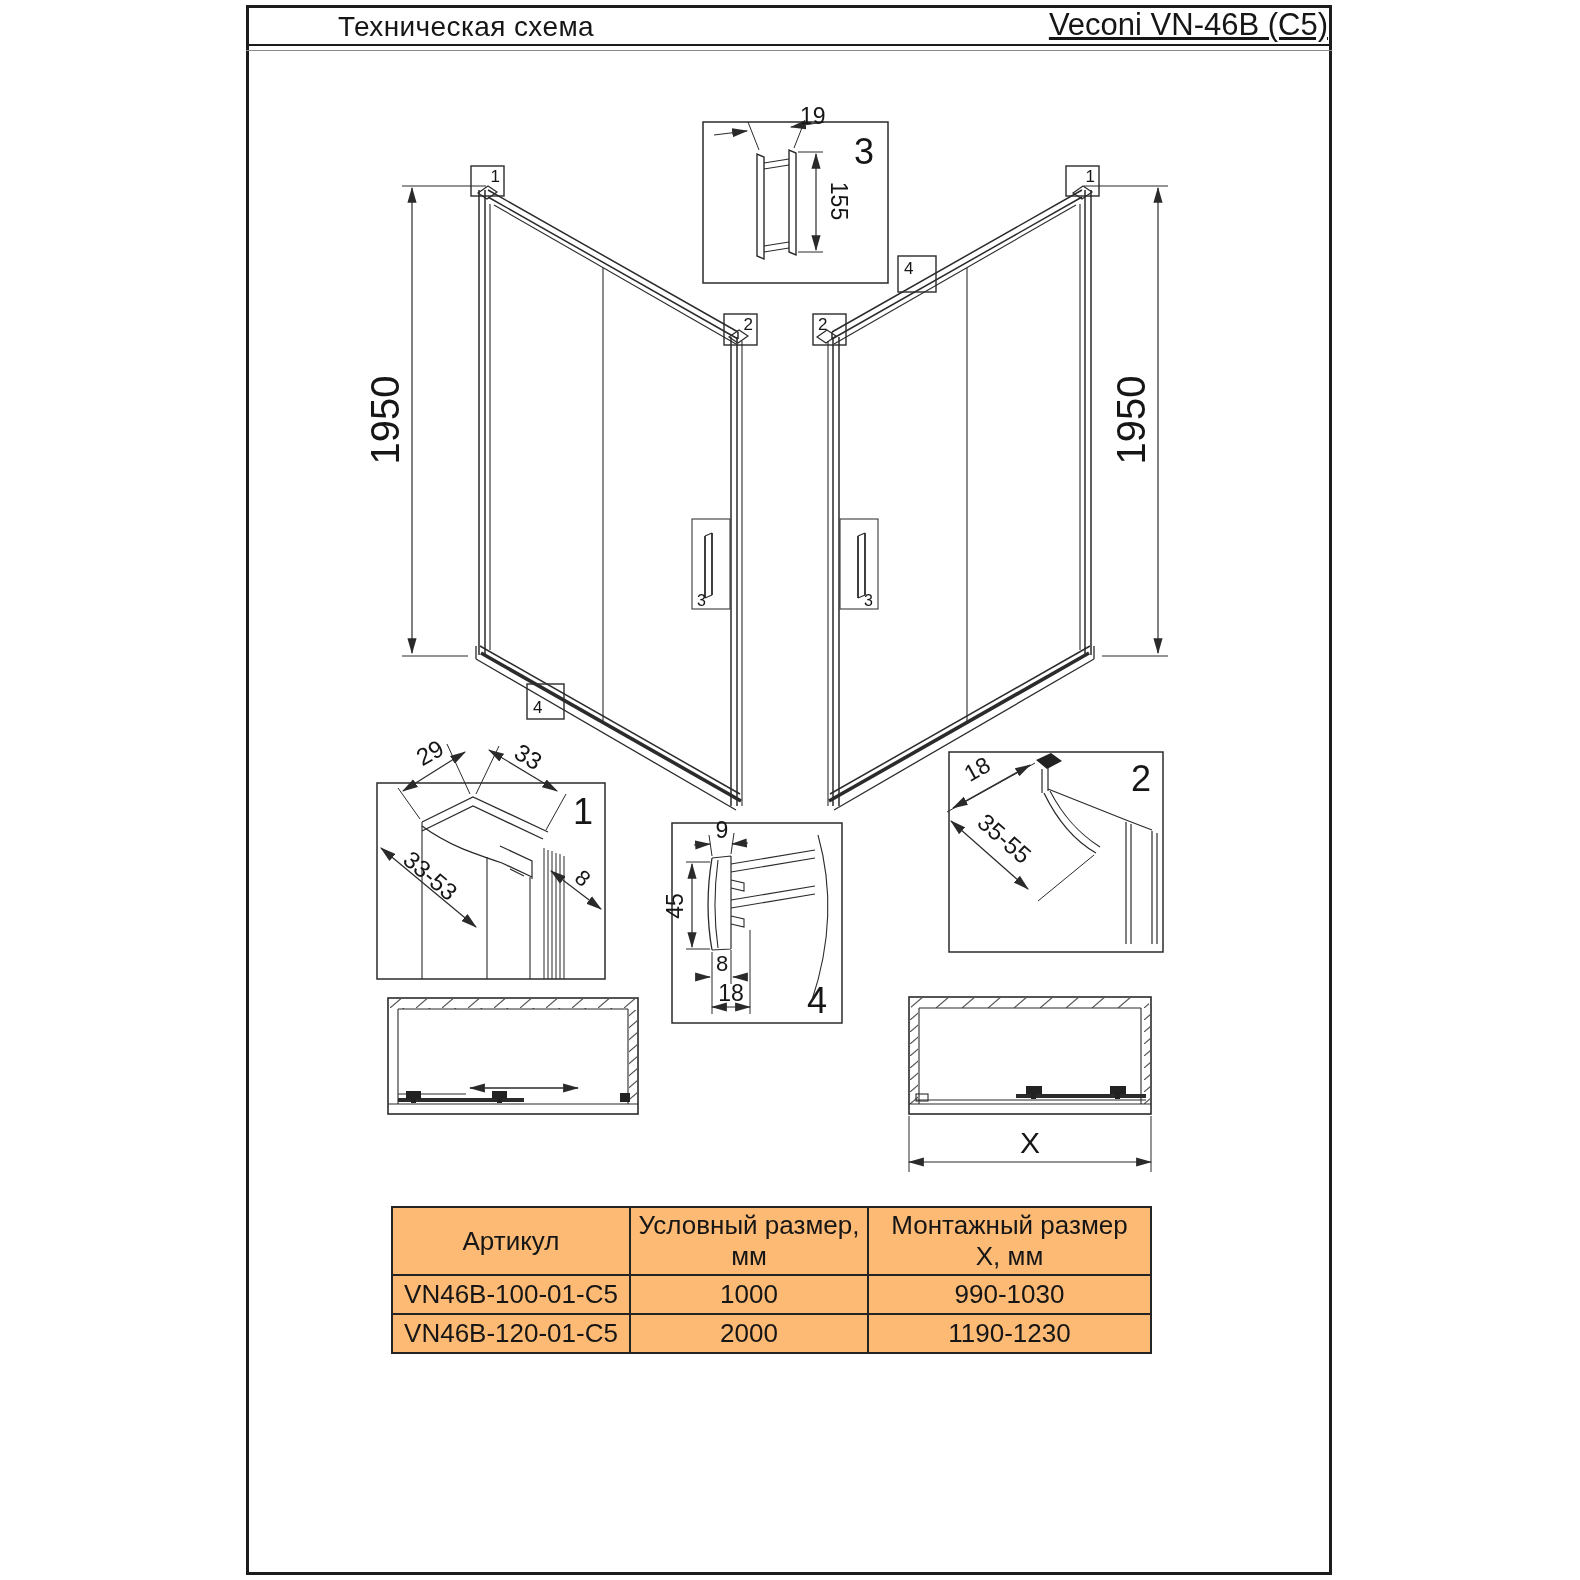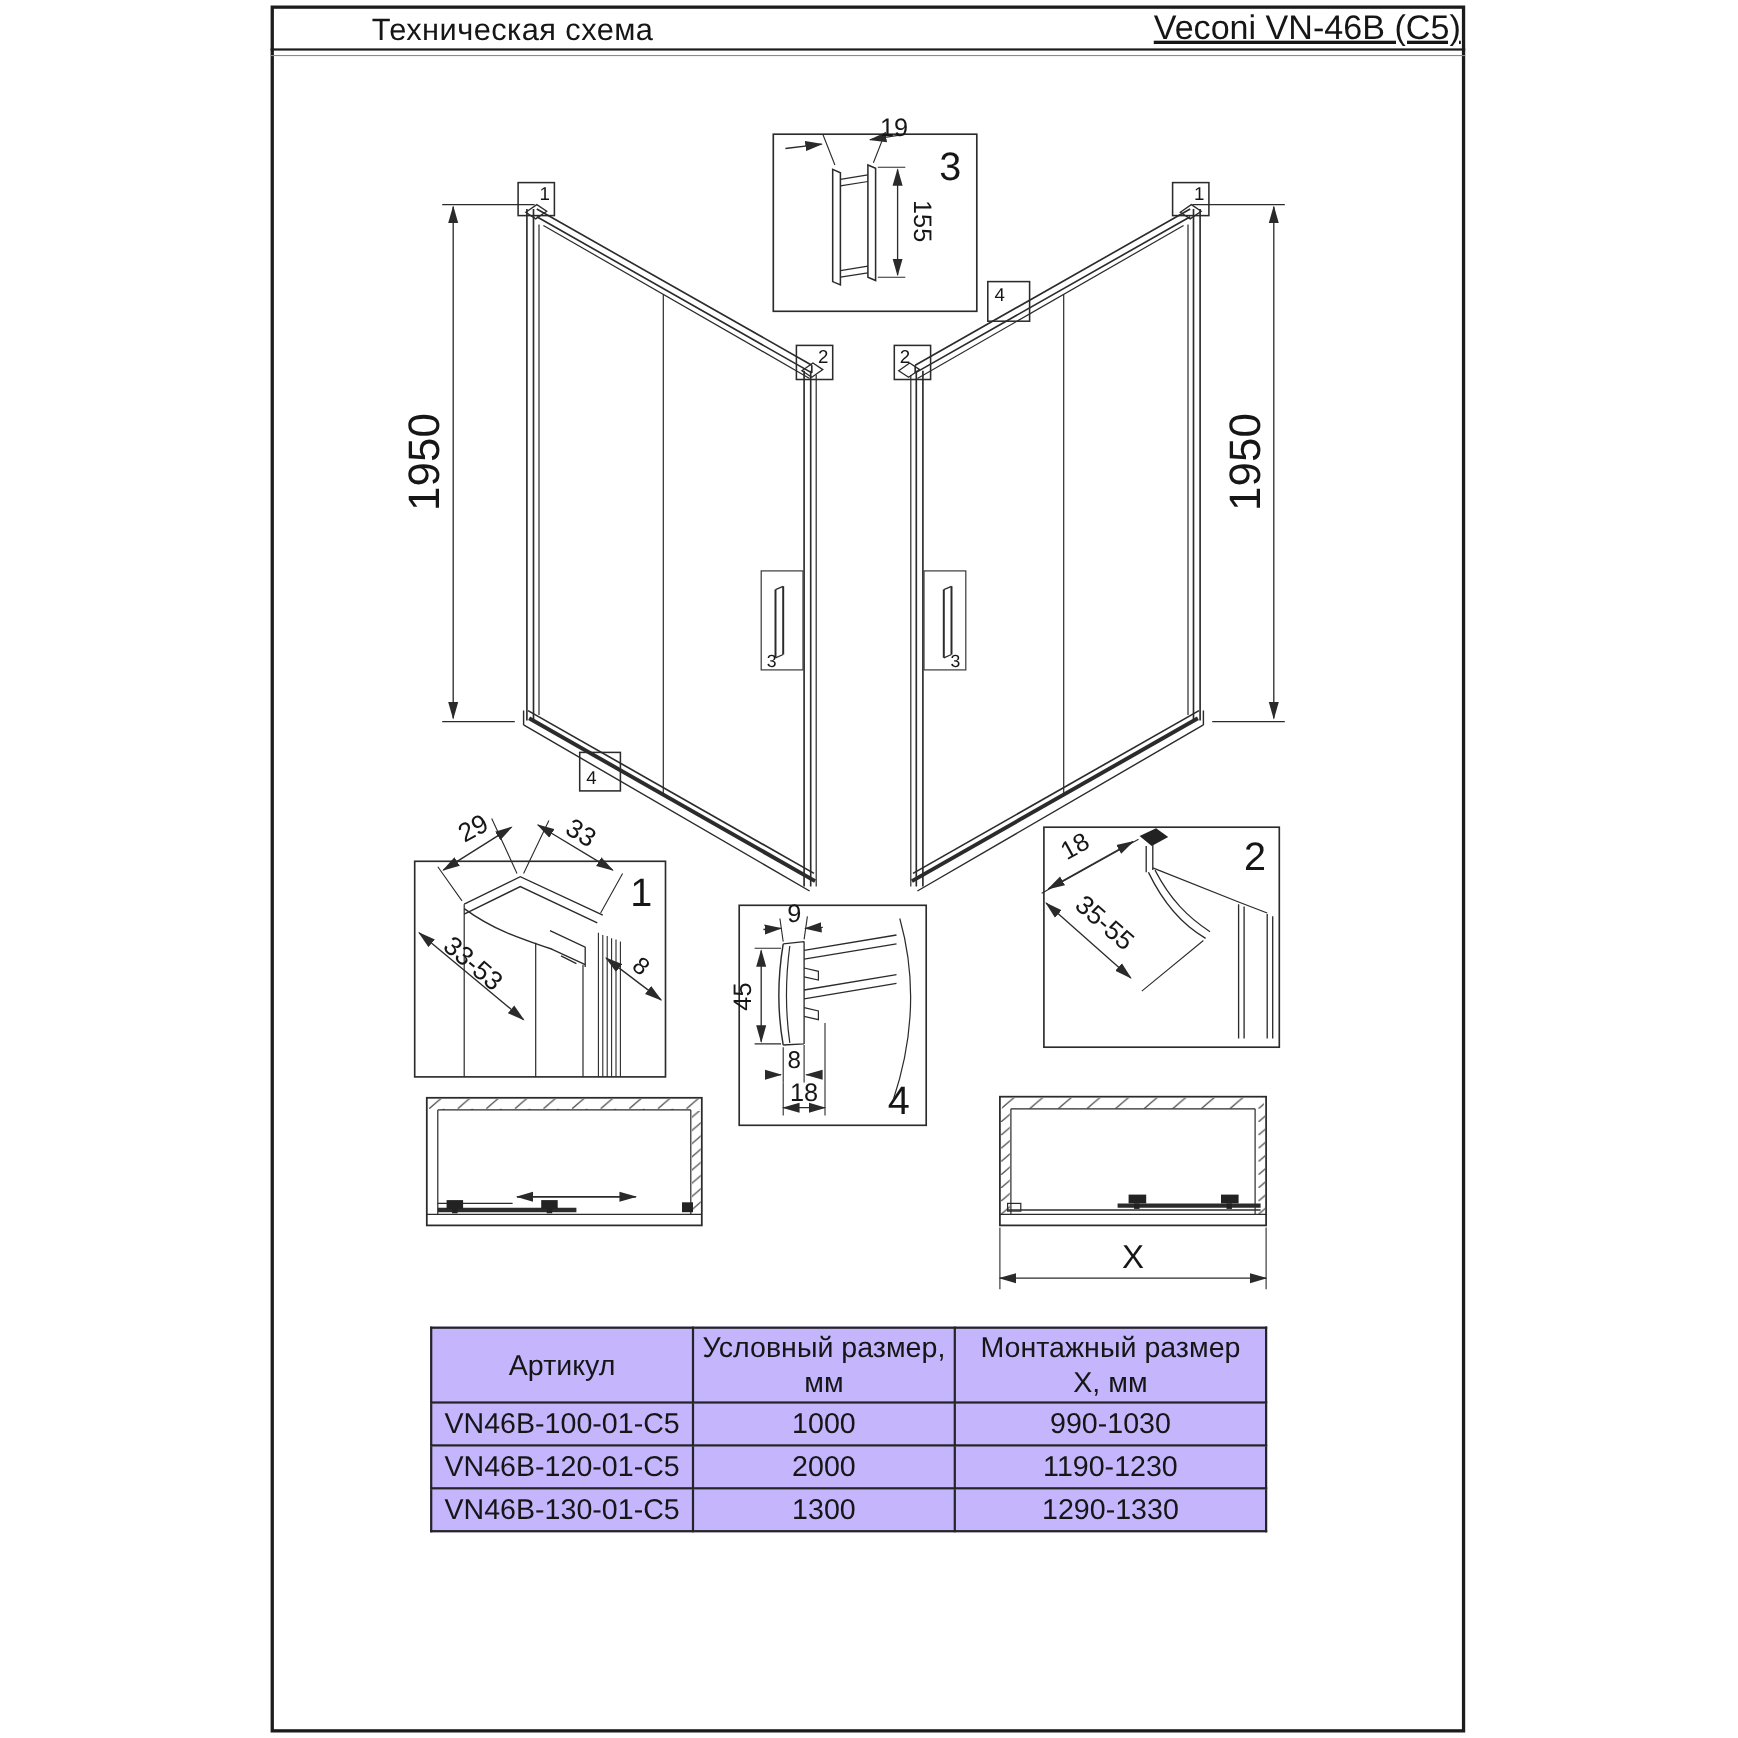--- a/index.html
+++ b/index.html
@@ -4,21 +4,21 @@
 <style>
   html,body{margin:0;padding:0;background:#fff;}
   body{width:1580px;height:1580px;position:relative;font-family:"Liberation Sans",sans-serif;color:#161616;}
   .sheet{position:absolute;left:246px;top:5px;width:1086px;height:1570px;border:3px solid #1c1c1c;box-sizing:border-box;background:#fff;}
   .hdr-rule1{position:absolute;left:246px;top:44px;width:1086px;height:2px;background:#1c1c1c;}
   .hdr-rule2{position:absolute;left:246px;top:50px;width:1086px;height:1px;background:#8a8a8a;}
   .title-left{position:absolute;left:338px;top:11px;font-size:28px;letter-spacing:.4px;white-space:nowrap;}
   .title-right{position:absolute;right:252px;top:7px;font-size:31px;white-space:nowrap;text-decoration:underline;}
   svg.drawing{position:absolute;left:0;top:0;width:1580px;height:1580px;}
   svg text{fill:#161616;font-family:"Liberation Sans",sans-serif;}
-  table.spec{position:absolute;left:391px;top:1206px;width:759px;border-collapse:collapse;table-layout:fixed;background:#c4b5fd;}
+  table.spec{position:absolute;left:391px;top:1206px;width:759px;border-collapse:collapse;table-layout:fixed;background:#fdba74;}
   table.spec th,table.spec td{border:2px solid #242424;text-align:center;font-weight:400;padding:0;overflow:hidden;}
   table.spec th{font-size:26px;line-height:31px;height:66px;}
   table.spec td{font-size:26px;height:37px;text-align:center;}
 </style>
 </head>
 <body>
 
 <div class="sheet"></div>
 <div class="title-left">Техническая схема</div>
 <div class="title-right">Veconi VN-46B (C5)</div>
@@ -280,19 +280,14 @@
     <tr>
       <td>VN46B-100-01-C5</td>
       <td>1000</td>
       <td>990-1030</td>
     </tr>
     <tr>
       <td>VN46B-120-01-C5</td>
       <td>2000</td>
       <td>1190-1230</td>
     </tr>
-    <tr>
-      <td>VN46B-130-01-C5</td>
-      <td>1300</td>
-      <td>1290-1330</td>
-    </tr>
   </tbody>
 </table>
 
 </body></html>

